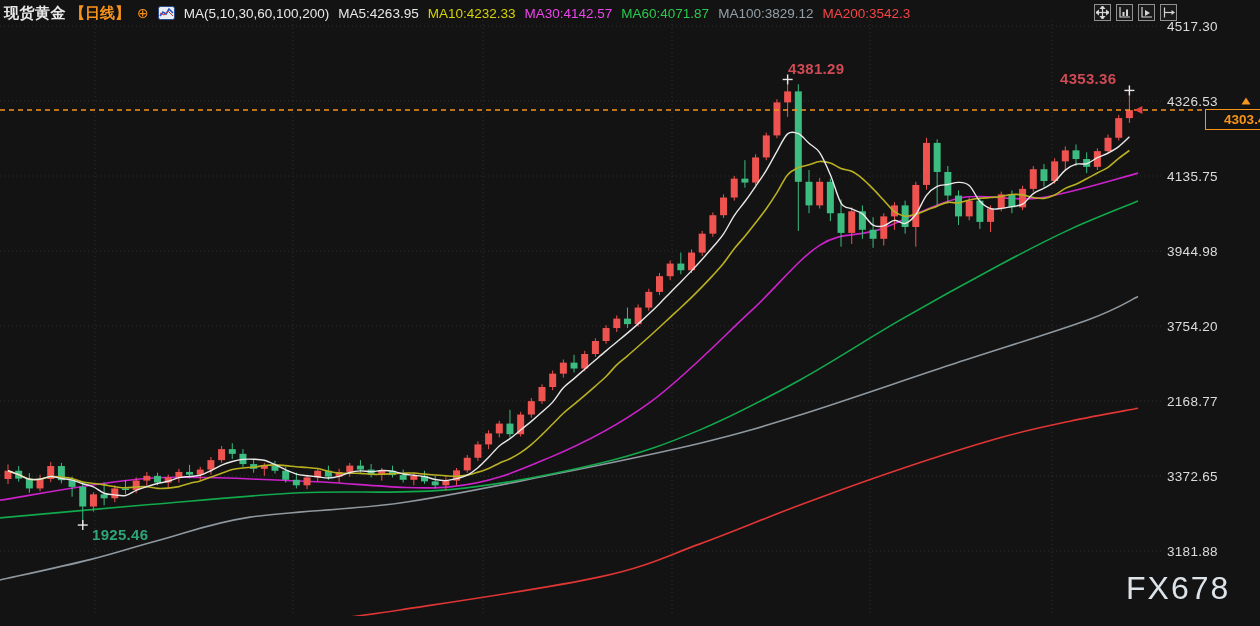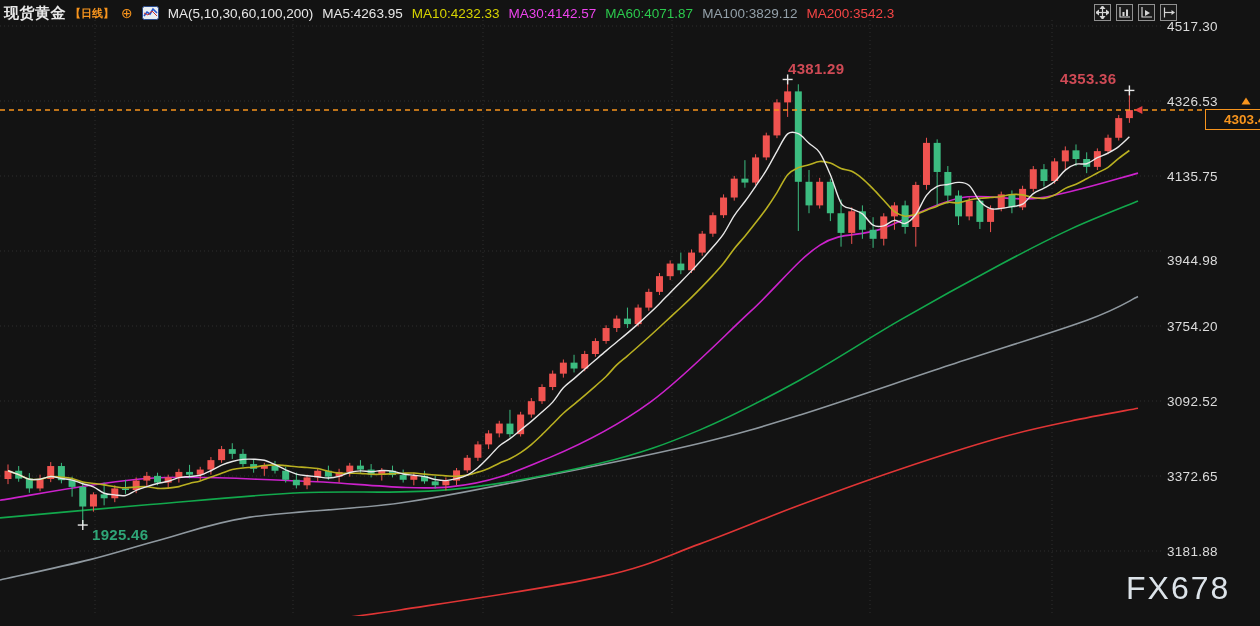--- a/index.html
+++ b/index.html
@@ -2,21 +2,21 @@
 <html><head>
 <meta charset="utf-8">
 <style>
   html,body{margin:0;padding:0;background:#131313;}
   .screen{position:relative;width:1260px;height:616px;overflow:hidden;background:#131313;
           font-family:"Liberation Sans","DejaVu Sans",sans-serif;}
   svg#chart{position:absolute;left:0;top:0;}
   .hdr{position:absolute;top:0;left:0;height:26px;display:flex;align-items:center;gap:9px;
        padding-left:4px;z-index:6;white-space:nowrap;}
   .sym{color:#e8e8e8;font-weight:bold;font-size:15px;letter-spacing:.5px;}
-  .tf{color:#f7941d;font-weight:bold;font-size:11px;margin-left:-5px;}
+  .tf{color:#f7941d;font-weight:bold;font-size:15px;margin-left:-5px;}
   .cplus{color:#f7941d;font-size:14px;line-height:1;margin-left:-2px;}
   .magrp{color:#e8e8e8;font-size:13.5px;}
   .ma-item{font-size:13.5px;}
   .toolbar{position:absolute;top:4px;left:1094px;display:flex;gap:5px;z-index:6;}
   .tbtn{width:17px;height:17px;box-sizing:border-box;border:1px solid #909090;background:#1a1a1a;
         display:flex;align-items:center;justify-content:center;padding:0;cursor:pointer;}
   .ylab{position:absolute;left:1167px;color:#dcdcdc;font-size:13.5px;transform:translateY(-50%);
         letter-spacing:.3px;z-index:4;}
   .price-tag{position:absolute;left:1171px;top:109px;width:87px;height:21px;box-sizing:border-box;
         border:1.5px solid #f7941d;color:#f7941d;font-weight:bold;font-size:13.5px;background:#131313;
@@ -323,23 +323,23 @@
         <line x1="2.5" y1="6.5" x2="10" y2="6.5"></line>
         <path d="M13 6.5l-3.5-2.5v5z" stroke="none"></path>
       </svg>
     </button>
   </div>
 
   <div id="ylabels">
       <div class="ylab" style="top: 26px;">4517.30</div>
       <div class="ylab" style="top: 101px;">4326.53</div>
       <div class="ylab" style="top: 176px;">4135.75</div>
-      <div class="ylab" style="top: 260px;">3944.98</div>
+      <div class="ylab" style="top: 251px;">3944.98</div>
       <div class="ylab" style="top: 326px;">3754.20</div>
-      <div class="ylab" style="top: 401px;">3092.52</div>
+      <div class="ylab" style="top: 401px;">2168.77</div>
       <div class="ylab" style="top: 476px;">3372.65</div>
       <div class="ylab" style="top: 551px;">3181.88</div>
     </div>
 
   <div class="price-tag">4303.44</div>
 
   <div id="annotations">
       <div class="ann" style="left: 788px; top: 60px; color: rgb(207, 74, 85);">4381.29</div>
       <div class="ann" style="left: 1060px; top: 70px; color: rgb(207, 74, 85);">4353.36</div>
       <div class="ann" style="left: 92px; top: 526px; color: rgb(47, 165, 119);">1925.46</div>

